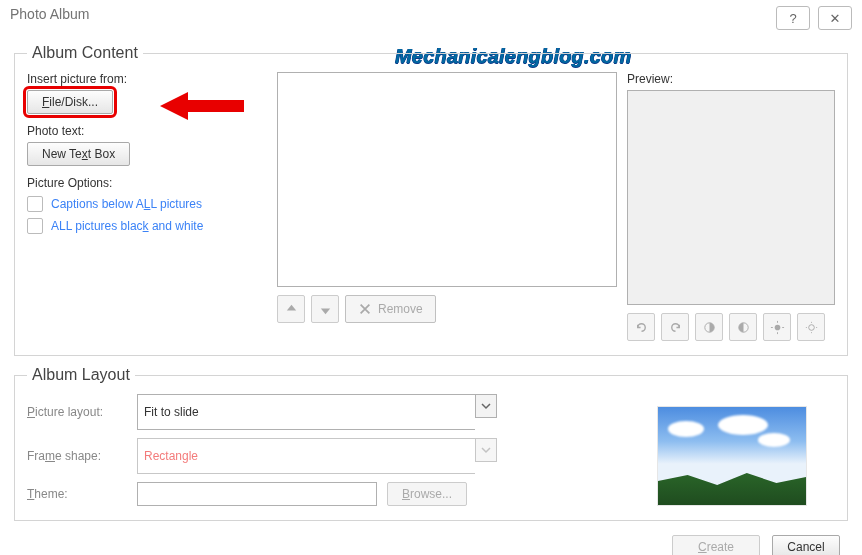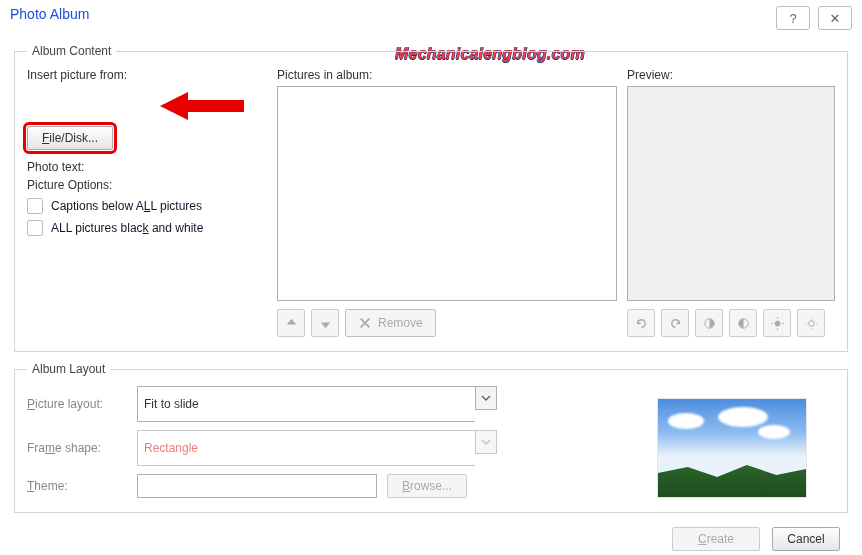--- a/index.html
+++ b/index.html
@@ -13,38 +13,38 @@
     width: 862px;
     height: 555px;
     position: relative;
   }
   .titlebar {
     padding: 6px 10px 10px 10px;
     display: flex;
     align-items: flex-start;
     justify-content: space-between;
   }
-  .title-text { font-size: 14px; color: #1d4ed8; }
+  .title-text { font-size: 14px; color: #737373; }
   .title-buttons { display: flex; gap: 8px; }
   .title-btn {
     width: 34px; height: 24px;
     border: 1px solid #bbb;
     border-radius: 3px;
     background: #fff;
     display: flex; align-items: center; justify-content: center;
     color: #666; font-size: 13px;
   }
   fieldset.group {
     border: 1px solid #d4d4d4;
     margin: 4px 14px 10px 14px;
     padding: 10px 12px 14px 12px;
     position: relative;
   }
   fieldset.group > legend {
-    font-size: 12px;
+    font-size: 16px;
     color: #444;
     padding: 0 5px;
   }
   .content-row { display: flex; gap: 10px; }
   .left-col { width: 240px; }
   .mid-col { width: 340px; }
   .right-col { flex:1; }
   .section-label { color: #333; margin-bottom: 4px; }
   .disabled-label { color: #888; }
   .btn {
@@ -58,24 +58,23 @@
     cursor: default;
   }
   .btn.disabled, .iconbtn.disabled {
     color: #aaa;
     border-color: #ccc;
     background: #f5f5f5;
   }
   .btn-highlight {
     outline: 3px solid #e80000;
     outline-offset: 1px;
-    margin-top: 40px;
   }
   .underline { text-decoration: underline; }
-  .checkbox-row { display:flex; align-items:center; gap:8px; margin-top:6px; color:#0f172a;}
+  .checkbox-row { display:flex; align-items:center; gap:8px; margin-top:6px; color:#3b82f6;}
   .chk {
     width:16px;height:16px;border:1px solid #bbb;border-radius:2px;background:#fff;
   }
   .listbox {
     border:1px solid #b0b0b0;
     background:#fff;
     width:100%; height:215px;
   }
   .previewbox {
     border:1px solid #b0b0b0;
@@ -116,22 +115,22 @@
   .thumb{
     width:150px;height:100px;position:relative;overflow:hidden;border:1px solid #e6e6e6;background:#dfeaf0;
   }
   .sky{position:absolute;inset:0;background:linear-gradient(#4d8de0 0%,#8dbdf0 35%,#e9f2fb 58%,#e9f2fb 100%);}
   .cloud{position:absolute;background:#fff;border-radius:50%;filter:blur(1px);} 
   .land{position:absolute;left:0;right:0;bottom:0;height:40px;background:linear-gradient(#2c6b2b,#1f4c1f);clip-path:polygon(0 40%,20% 25%,40% 50%,60% 20%,80% 45%,100% 30%,100% 100%,0 100%);}
   .water{position:absolute;left:0;right:0;bottom:0;height:20px;background:linear-gradient(#3f7db4,#2c5e8c);}
   .footer-btns{display:flex;gap:12px;justify-content:flex-end;padding:4px 22px 10px 0;}
   .overlay-text{
     position:absolute;left:395px;top:45px;
-    font-family:"Segoe UI",sans-serif;font-size:16px;font-weight:bold;font-style:italic;
-    color:#ef4444;
+    font-family:"Segoe UI",sans-serif;font-size:20px;font-weight:bold;font-style:italic;
+    color:#0369a1;
     text-shadow:0.5px 0 0 #0a3a8a,-0.5px 0 0 #0a3a8a,0 0.5px 0 #0a3a8a,0 -0.5px 0 #0a3a8a;
     letter-spacing:0.2px;white-space:nowrap;
   }
   .red-arrow{
     position:absolute;left:160px;top:88px;pointer-events:none;
   }
 </style>
 </head>
 <body>
 
@@ -154,33 +153,37 @@
   <legend>Album Content</legend>
   <div class="content-row">
     <div class="left-col">
       <div class="section-label">Insert picture from:</div>
       <div style="margin:4px 0 10px 0;">
         <span class="btn btn-highlight">
           <span><span class="underline">F</span><span>ile/Disk...</span></span>
         </span>
       </div>
       <div class="section-label">Photo text:</div>
+      <div style="margin:4px 0 10px 0;">
+        <span class="btn">
+          <span>New Te<span class="underline">x</span>t Box</span>
+        </span>
+      </div>
       <div class="section-label" style="font-weight:normal">Picture Options:</div>
       <div class="checkbox-row">
         <span class="chk"></span>
         <span>Captions below A<span class="underline">L</span>L pictures</span>
       </div>
       <div class="checkbox-row">
         <span class="chk"></span>
         <span>ALL pictures blac<span class="underline">k</span> and white</span>
       </div>
     </div>
 
     <div class="mid-col">
-      <div class="section-label">Pictures in album:</div>
       <div class="listbox"></div>
       <div class="toolbar-row">
         <span class="iconbtn disabled">
           <svg viewBox="0 0 16 16">
               <path d="M8 3l5 6H3z" fill="currentColor"></path>
             </svg>
         </span>
         <span class="iconbtn disabled">
           <svg viewBox="0 0 16 16">
               <path d="M8 13l5-6H3z" fill="currentColor"></path>

